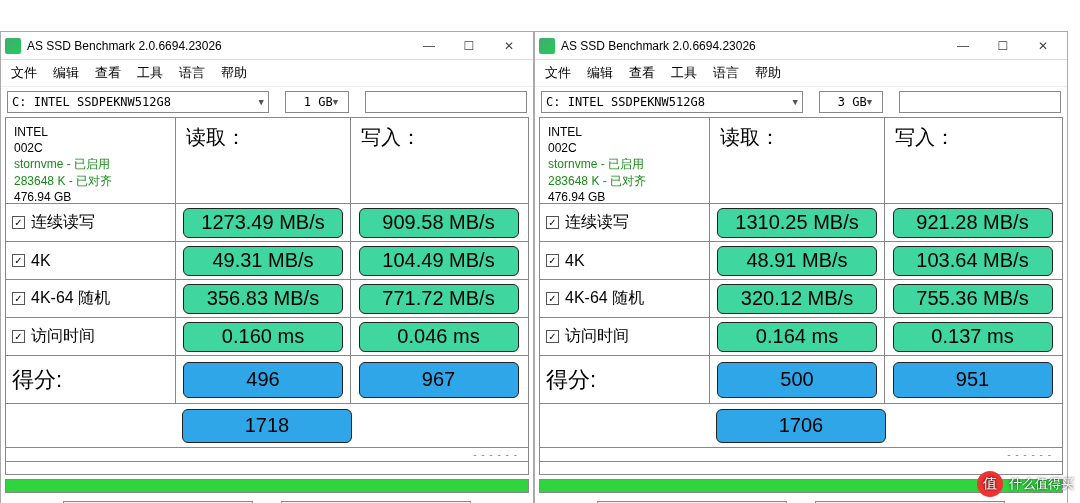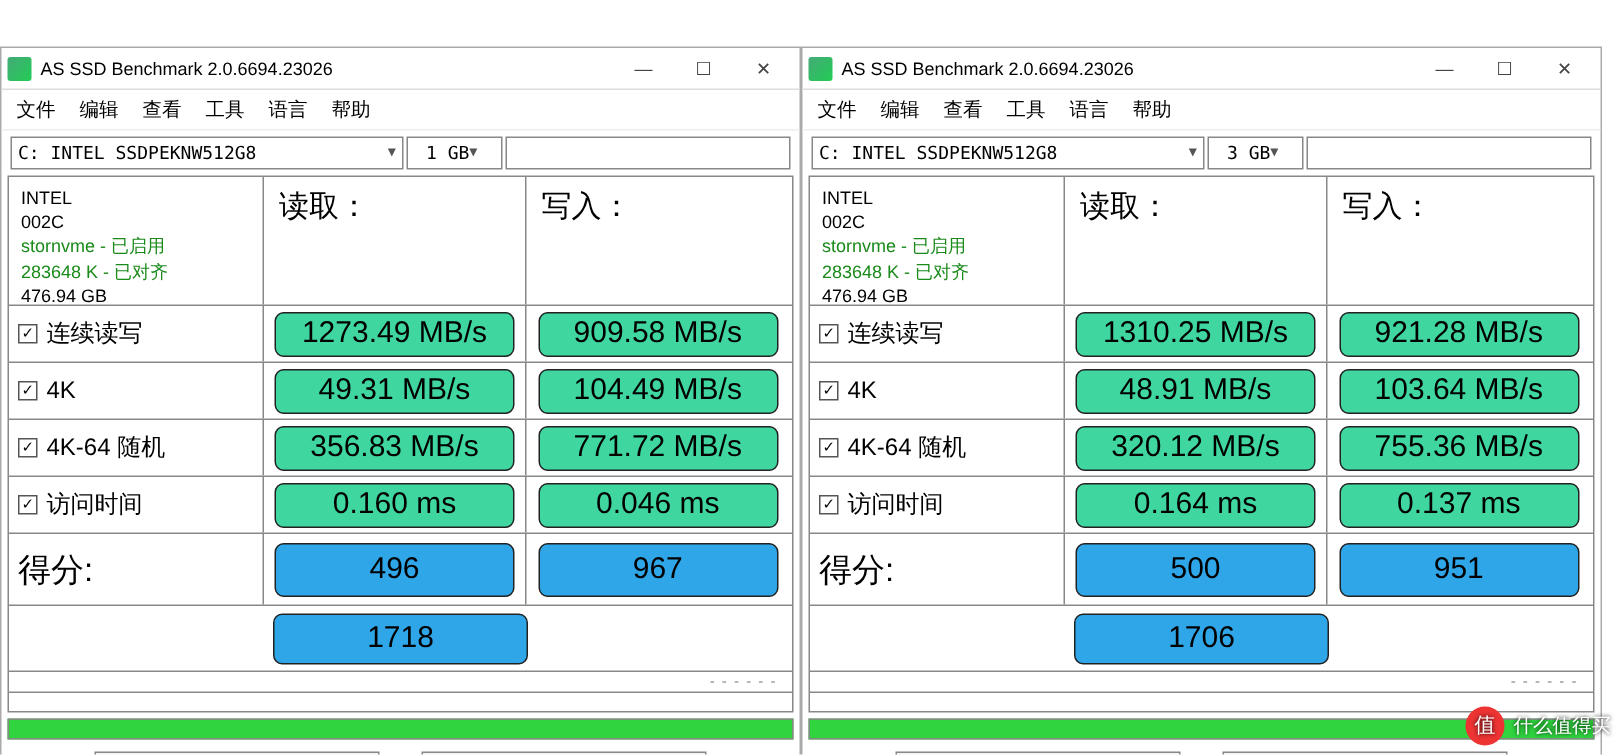--- a/index.html
+++ b/index.html
@@ -5,24 +5,24 @@
   * { box-sizing: border-box; margin: 0; padding: 0; }
   body { font-family: "Microsoft YaHei", Arial, sans-serif; font-size: 13px; background: #fff; width: 1080px; height: 503px; overflow: hidden; position: relative; }
   .container { display: flex; width: 1068px; height: 503px; margin-top: 31px; }
   .window { width: 540px; height: 503px; border: 1px solid #aaa; display: flex; flex-direction: column; background: #fff; }
   .titlebar { display: flex; align-items: center; height: 28px; padding: 0 4px; border-bottom: 1px solid #ddd; }
   .titlebar .icon { width: 16px; height: 16px; background: linear-gradient(135deg,#4a7,#2c5); border-radius: 2px; margin-right: 6px; display: inline-block; }
   .titlebar .title { flex: 1; font-size: 12px; }
   .winbtn { width: 40px; height: 24px; display: flex; align-items: center; justify-content: center; font-size: 12px; color: #444; }
   .menubar { display: flex; gap: 16px; padding: 4px 10px; font-size: 13px; border-bottom: 1px solid #eee; }
   .menubar span { cursor: default; }
-  .selectorrow { display: flex; align-items: center; gap: 2px; padding: 4px 6px; }
+  .selectorrow { display: flex; align-items: center; gap: 16px; padding: 4px 6px; }
   .combo { border: 1px solid #888; height: 22px; display: flex; align-items: center; padding: 0 4px; font-family: monospace; font-size: 12px; background: #fff; }
   .combo.drive { flex: 0 0 262px; justify-content: space-between; }
-  .combo.size { flex: 0 0 64px; justify-content: flex-start; padding-left: 12px; }
+  .combo.size { flex: 0 0 64px; justify-content: center; padding-left: 12px; }
   .combo .arrow { font-size: 9px; color: #555; }
   .textbox { border: 1px solid #888; height: 22px; flex: 1; background: #fff; }
   .grid { flex: 1; display: flex; flex-direction: column; margin: 0 4px; border: 1px solid #888; }
   .row { display: flex; border-bottom: 1px solid #888; }
   .row:last-child { border-bottom: none; }
   .cell { border-right: 1px solid #888; display: flex; align-items: center; justify-content: center; padding: 2px 6px; }
   .cell:last-child { border-right: none; }
   .c1 { width: 170px; justify-content: flex-start; }
   .c2 { width: 175px; }
   .c3 { width: 175px; }

